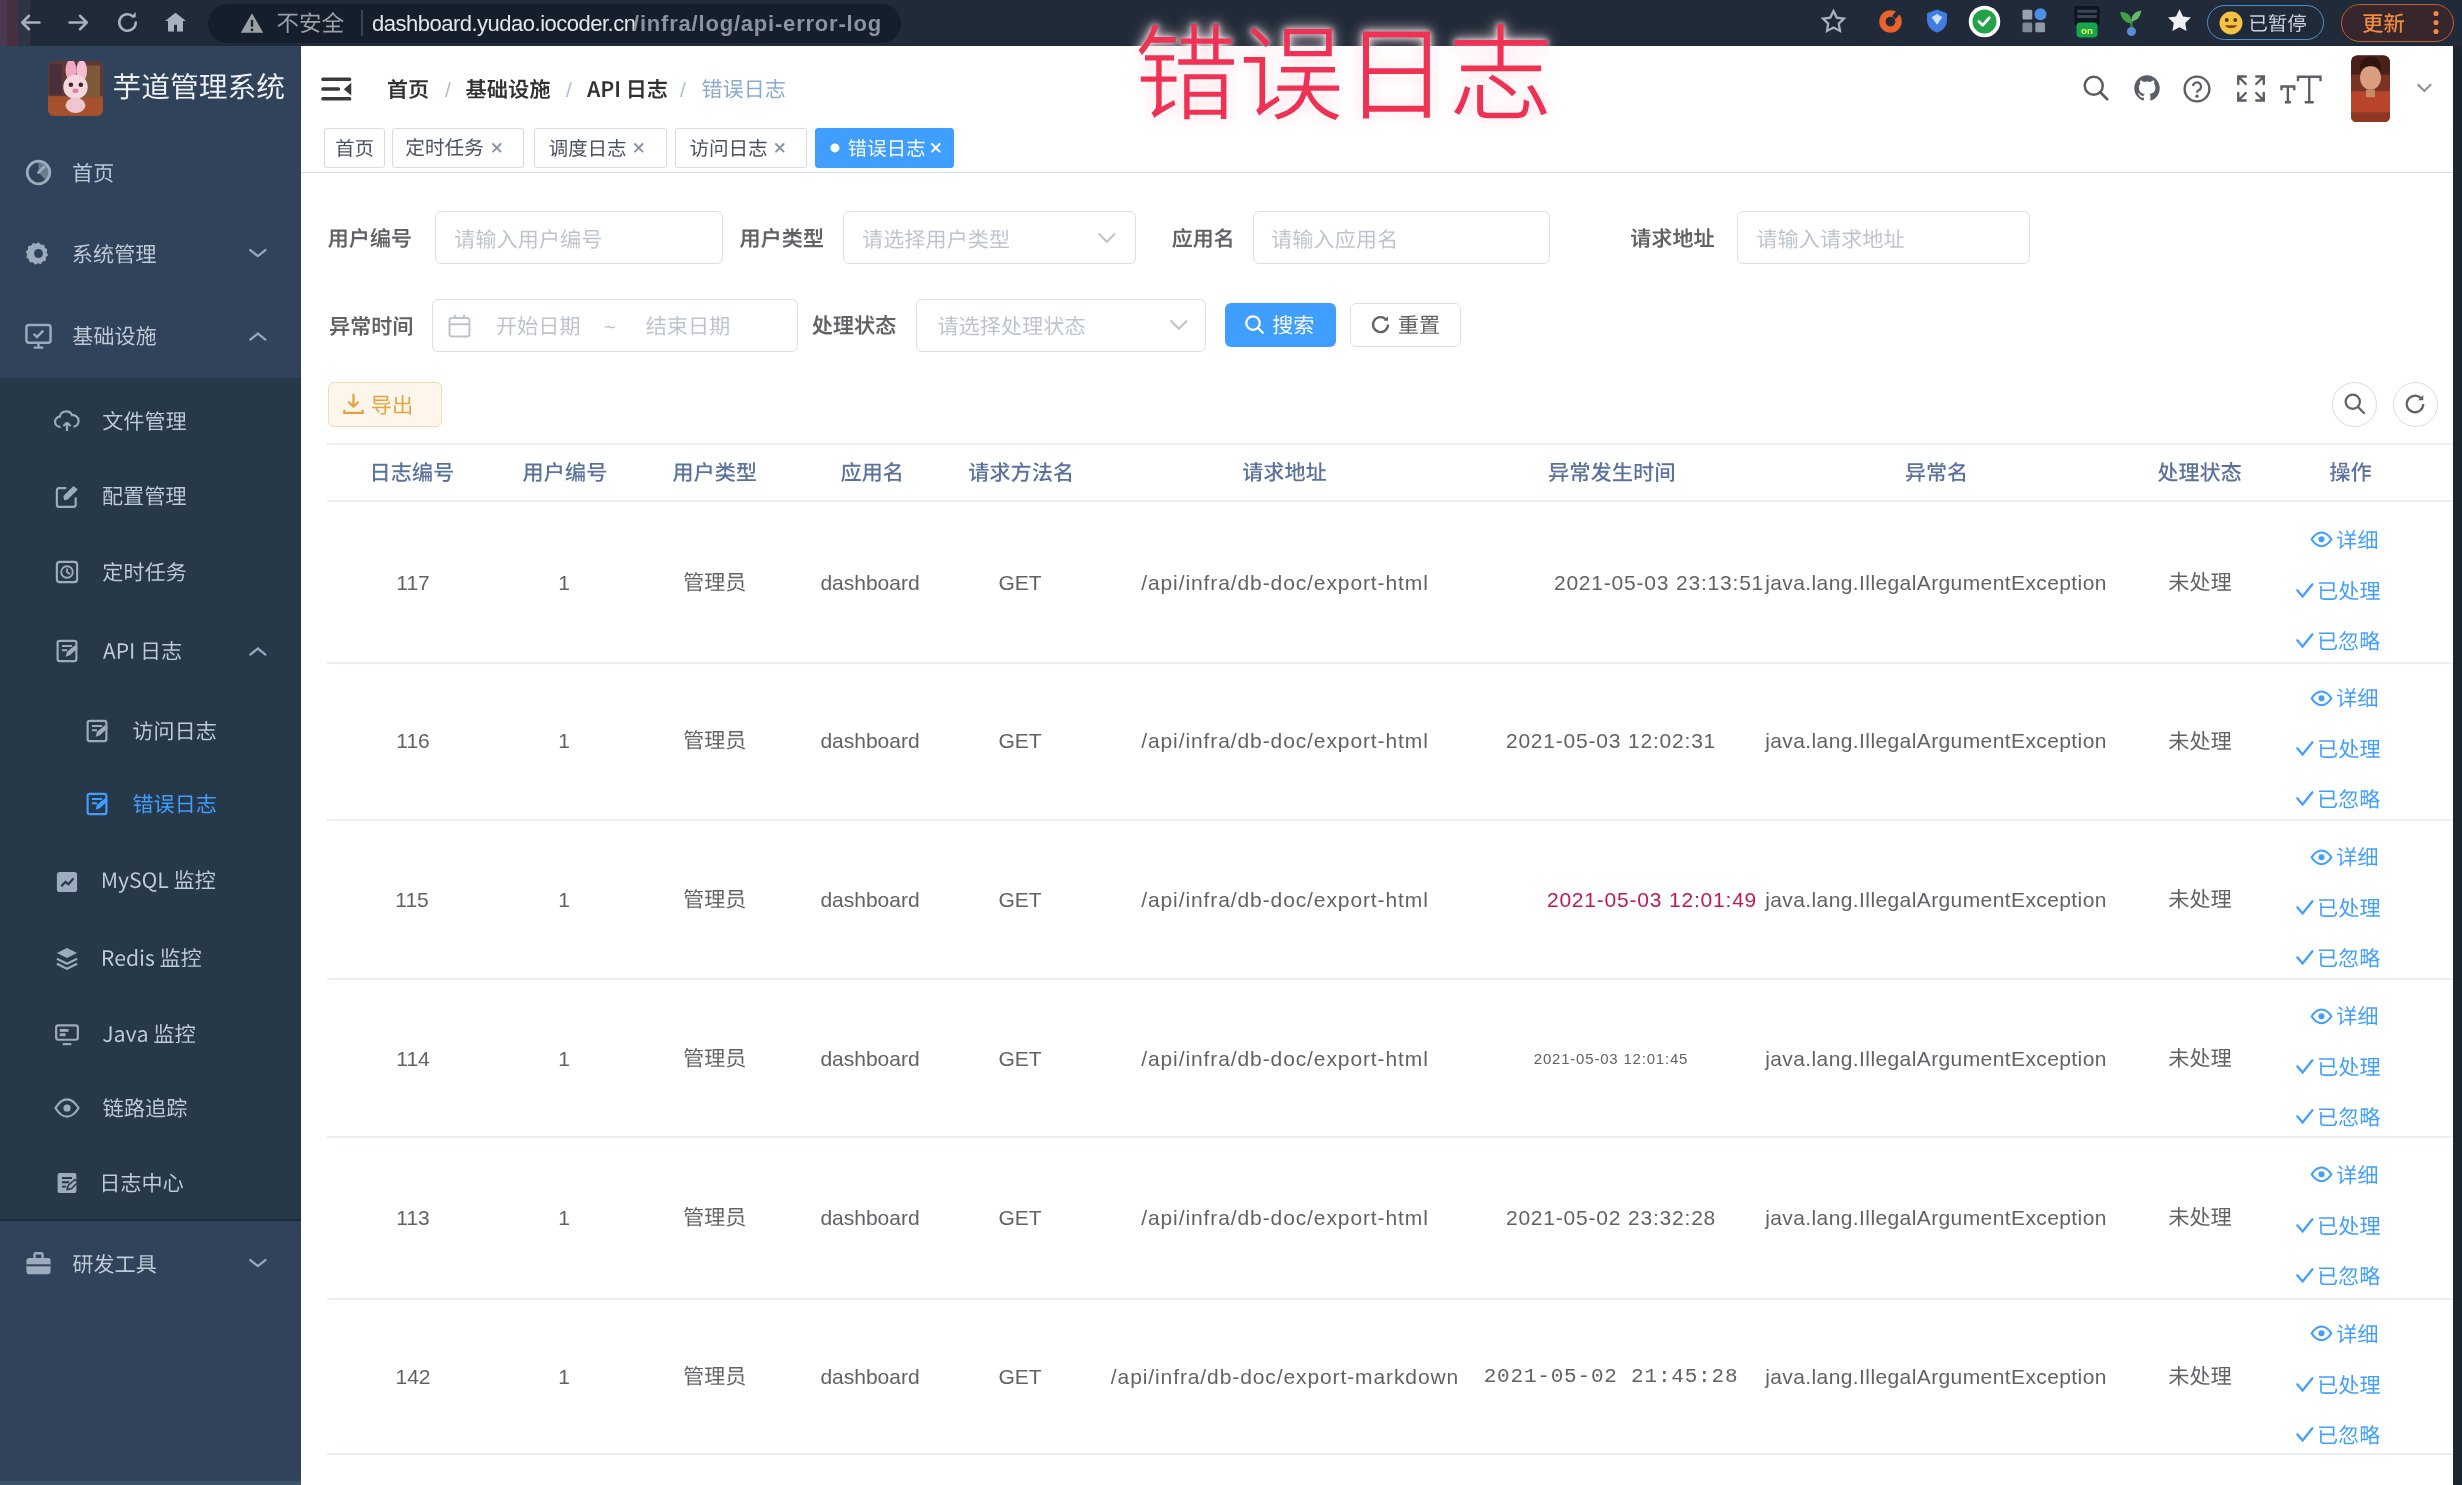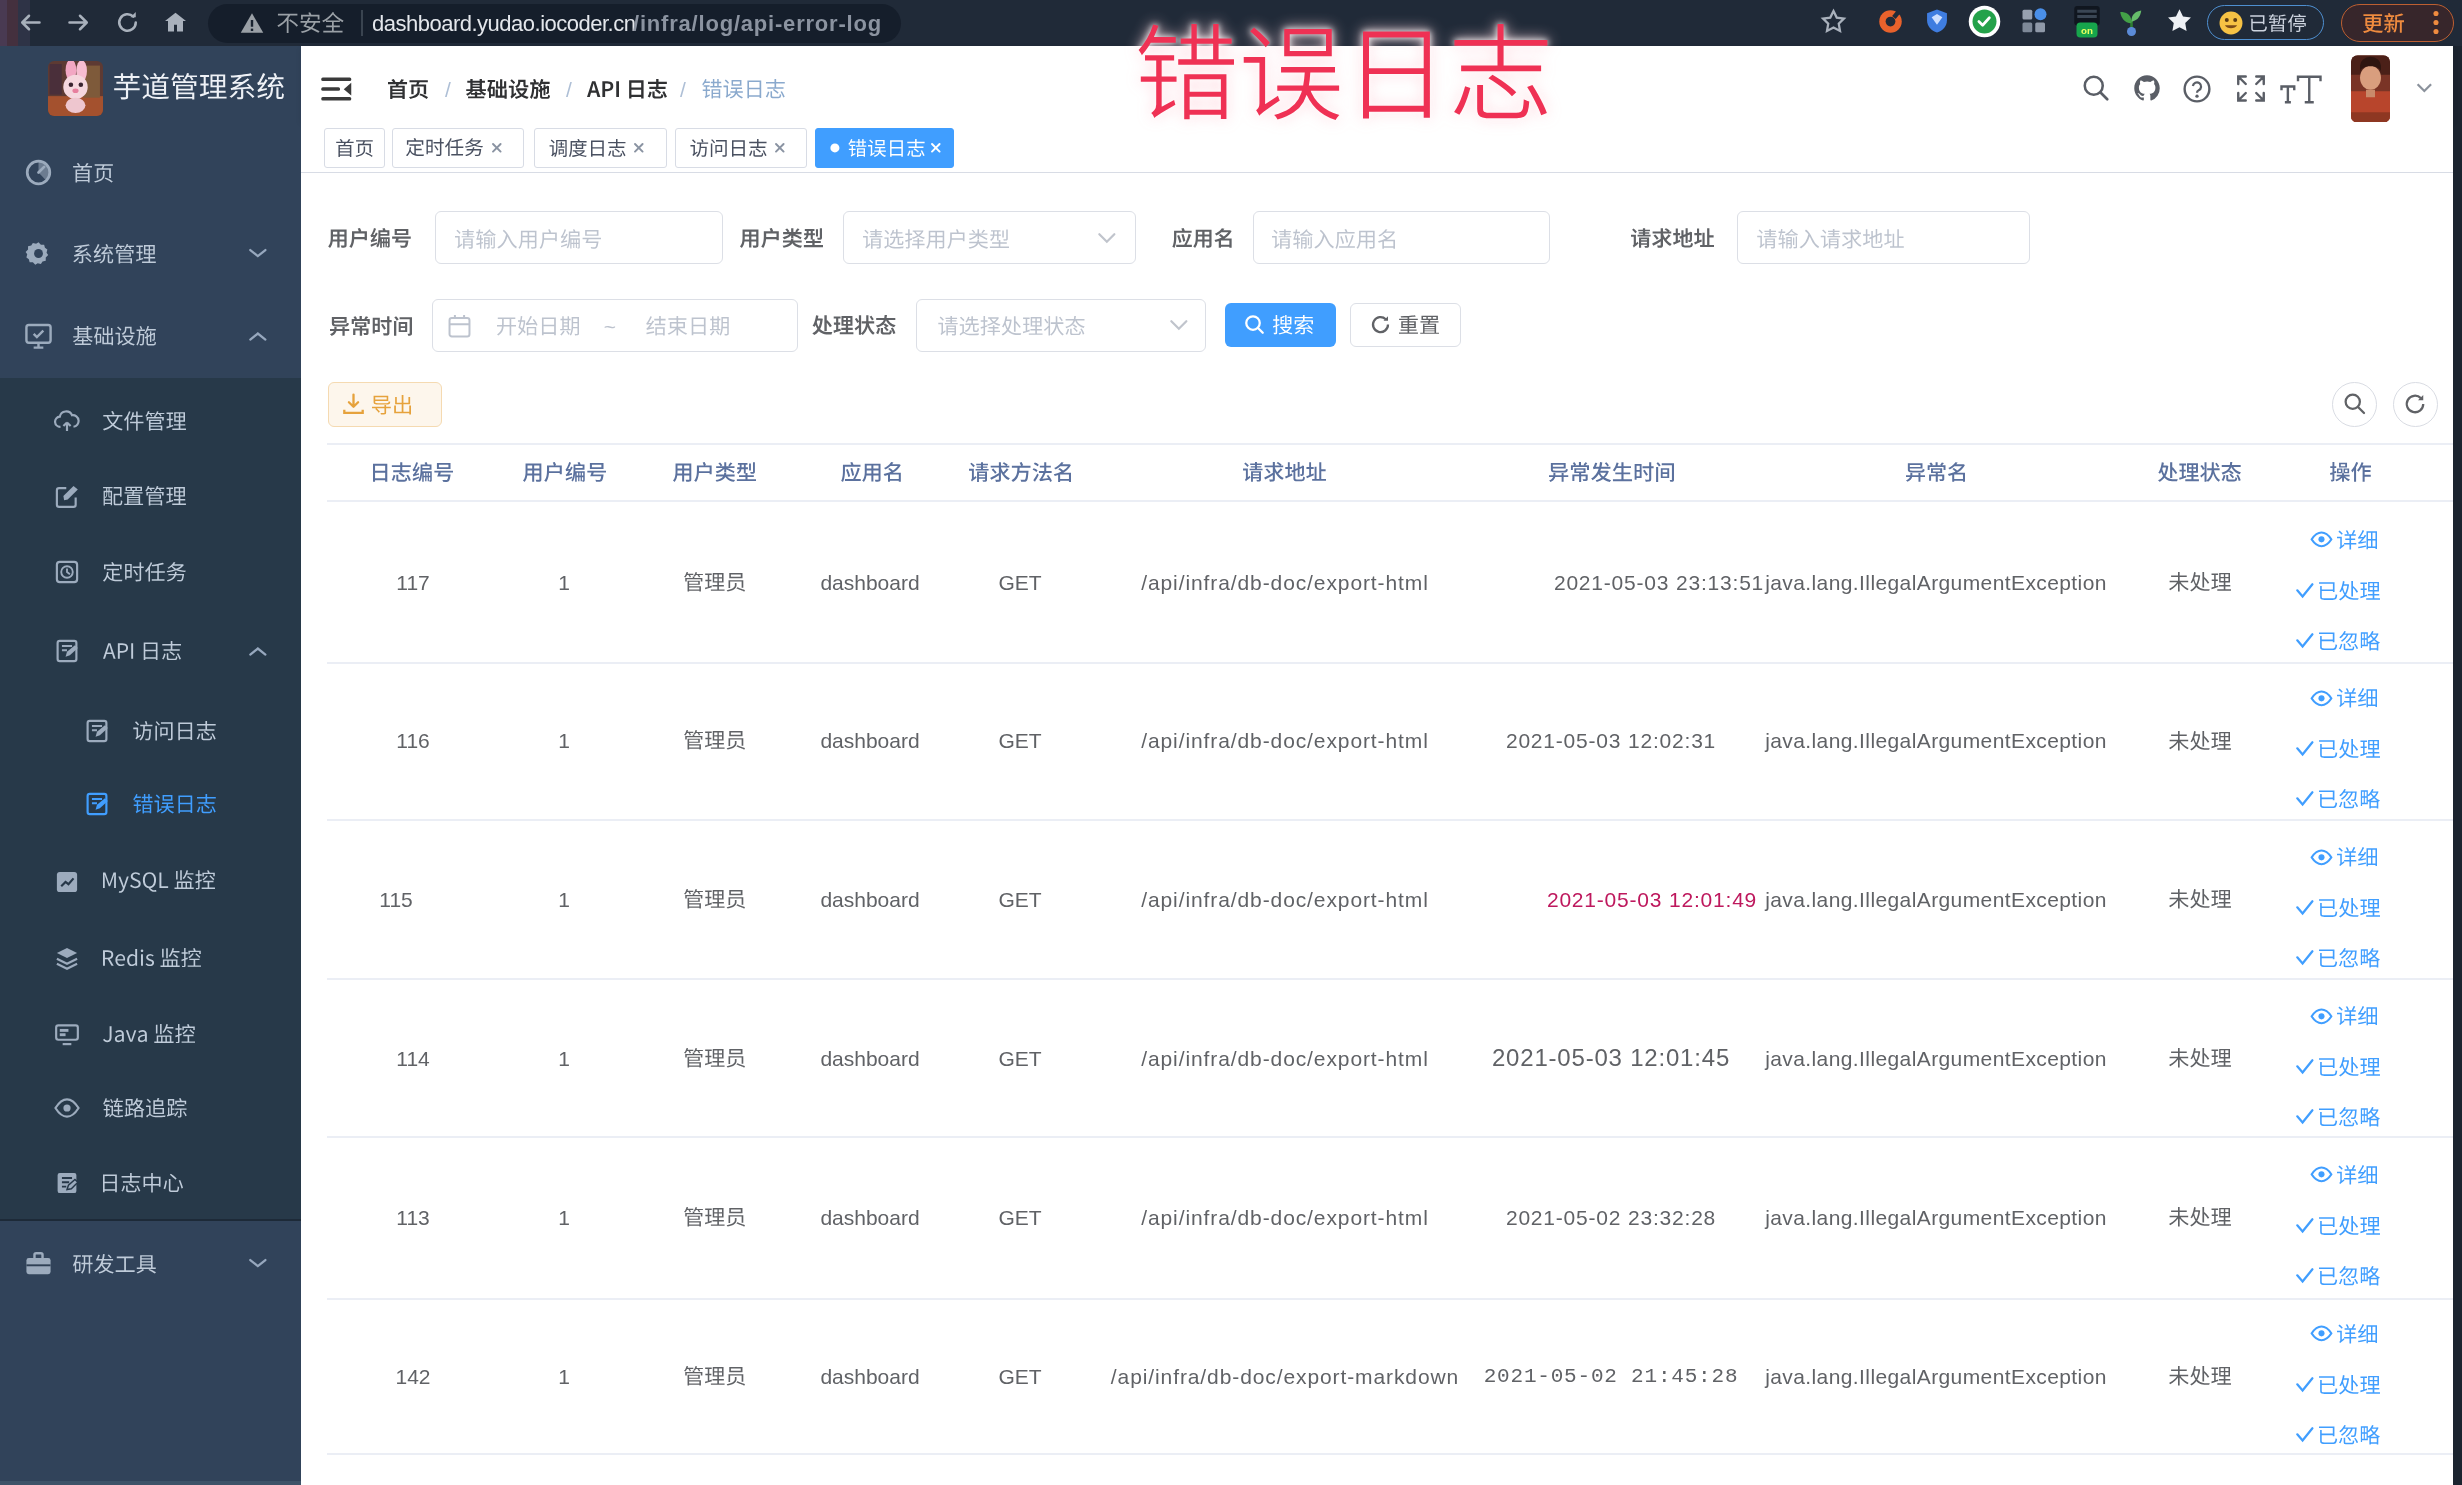--- a/index.html
+++ b/index.html
@@ -597,21 +597,21 @@
     </svg>
     <svg class="p" style="left:2319px;top:739px" width="61" height="19.5" viewBox="0 0 287.353 91.935">
       <use href="#s52" fill="#409eff"></use>
     </svg>
     <svg class="p" style="left:2295px;top:790px" width="19.7" height="16.7" viewBox="0 0 26 22">
       <path d="M3 11l7 8L23 3" stroke="#409eff" stroke-width="3" fill="none" stroke-linecap="round"></path>
     </svg>
     <svg class="p" style="left:2319px;top:789px" width="61" height="19.5" viewBox="0 0 289.131 91.906">
       <use href="#s53" fill="#409eff"></use>
     </svg>
-    <div class="q" style="font-size:21px;color:#606266;left:396px;top:899px;transform:translate(-50%,-50%);">115</div>
+    <div class="q" style="font-size:21px;color:#606266;left:412px;top:899px;transform:translate(-50%,-50%);">115</div>
     <div class="q" style="font-size:21px;color:#606266;left:564px;top:899px;transform:translate(-50%,-50%);">1</div>
     <svg class="p" style="left:684px;top:889px" width="61" height="19.7" viewBox="0 0 289.325 92.752">
       <use href="#s49" fill="#606266"></use>
     </svg>
     <div class="q" style="font-size:21px;color:#606266;left:870px;top:899px;transform:translate(-50%,-50%);">dashboard</div>
     <div class="q" style="font-size:21px;color:#606266;left:1020px;top:899px;transform:translate(-50%,-50%);">GET</div>
     <div class="q" style="font-size:21px;color:#606266;letter-spacing:0.9px;left:1285px;top:899px;transform:translate(-50%,-50%);">/api/infra/db-doc/export-html</div>
     <div class="q" style="font-size:21px;color:#be185d;letter-spacing:0.8px;left:1611px;top:899px;transform:translate(-50%,-50%);margin-left:41px;">2021-05-03 12:01:49</div>
     <div class="q" style="font-size:21px;color:#606266;letter-spacing:0.4px;left:1936px;top:899px;transform:translate(-50%,-50%);">java.lang.IllegalArgumentException</div>
     <svg class="p" style="left:2169px;top:889px" width="62" height="19.5" viewBox="0 0 293.306 92.040">
@@ -637,21 +637,21 @@
       <use href="#s53" fill="#409eff"></use>
     </svg>
     <div class="q" style="font-size:21px;color:#606266;left:413px;top:1058px;transform:translate(-50%,-50%);">114</div>
     <div class="q" style="font-size:21px;color:#606266;left:564px;top:1058px;transform:translate(-50%,-50%);">1</div>
     <svg class="p" style="left:684px;top:1048px" width="61" height="19.7" viewBox="0 0 289.325 92.752">
       <use href="#s49" fill="#606266"></use>
     </svg>
     <div class="q" style="font-size:21px;color:#606266;left:870px;top:1058px;transform:translate(-50%,-50%);">dashboard</div>
     <div class="q" style="font-size:21px;color:#606266;left:1020px;top:1058px;transform:translate(-50%,-50%);">GET</div>
     <div class="q" style="font-size:21px;color:#606266;letter-spacing:0.9px;left:1285px;top:1058px;transform:translate(-50%,-50%);">/api/infra/db-doc/export-html</div>
-    <div class="q" style="font-size:24px;color:#606266;letter-spacing:0.8px;left:1611px;top:1058px;transform:translate(-50%,-50%);">2021-05-03 12:01:45</div>
+    <div class="q" style="font-size:15px;color:#606266;letter-spacing:0.8px;left:1611px;top:1058px;transform:translate(-50%,-50%);">2021-05-03 12:01:45</div>
     <div class="q" style="font-size:21px;color:#606266;letter-spacing:0.4px;left:1936px;top:1058px;transform:translate(-50%,-50%);">java.lang.IllegalArgumentException</div>
     <svg class="p" style="left:2169px;top:1048px" width="62" height="19.5" viewBox="0 0 293.306 92.040">
       <use href="#s50" fill="#606266"></use>
     </svg>
     <svg class="p" style="left:2310px;top:1008px" width="23" height="16.7" viewBox="0 0 30 22">
       <path d="M2 11C6 5 10.5 2 15 2s9 3 13 9c-4 6-8.5 9-13 9S6 17 2 11z" fill="none" stroke="#409eff" stroke-width="2.6"></path>
       <circle cx="15" cy="11" r="4" fill="#409eff"></circle>
     </svg>
     <svg class="p" style="left:2337px;top:1006px" width="40" height="19.6" viewBox="0 0 188.933 92.350">
       <use href="#s51" fill="#409eff"></use>

